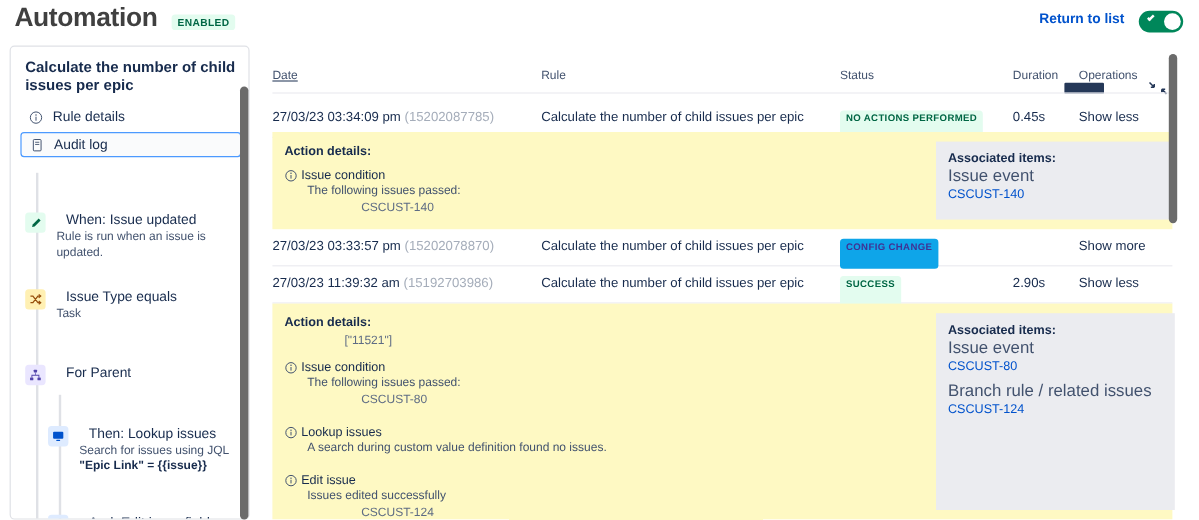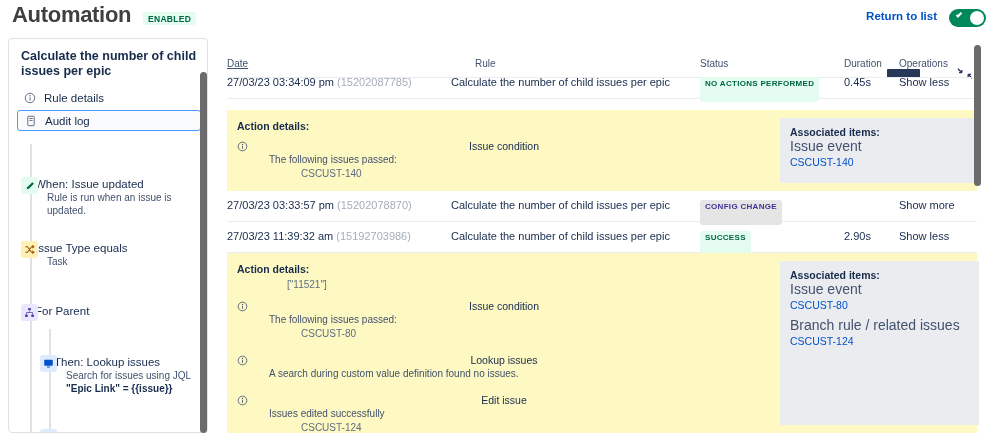--- a/index.html
+++ b/index.html
@@ -76,21 +76,21 @@
     width: 1.5px; height: 328px; background: #DFE1E6;
   }
 
   .flow-step { position: absolute; left: 12px; width: 190px; }
   .flow-step .badge {
     position: absolute; left: 0; top: 0;
     width: 17px; height: 17px; border-radius: 3px;
     display: flex; align-items: center; justify-content: center;
   }
   .flow-step .title {
-    margin-left: 14px; font-size: 11.5px; color: #172B4D; line-height: 14px;
+    margin-left: 34px; font-size: 11.5px; color: #172B4D; line-height: 14px;
   }
   .flow-step .sub {
     margin-left: 26px; font-size: 10px; color: #42526E; line-height: 13px;
   }
   .flow-step .sub.bold { font-weight: 700; color: #172B4D; }
 
   #step-when   { top: 138px; }
   #step-type   { top: 202px; }
   #step-parent { top: 265px; }
   #step-then   { top: 316px; left: 31px; }
@@ -128,21 +128,21 @@
 
   #table-head {
     position: absolute; left: 5px; top: 26px; width: 750px; height: 20px;
     border-bottom: 1px solid #EBECF0;
   }
   .th {
     position: absolute; top: 0;
     font-size: 10px; color: #42526E; font-weight: 400;
   }
   .th-date { left: 0; text-decoration: underline; }
-  .th-rule { left: 224px; margin-left: 24px; }
+  .th-rule { left: 224px; }
   .th-status { left: 473px; }
   .th-duration { left: 617px; }
   .th-ops { left: 672px; }
 
   .row {
     position: absolute; left: 5px; width: 750px; height: 31px;
     border-bottom: 1px solid #EBECF0;
   }
   .row .cell { position: absolute; top: 8px; font-size: 11px; color: #172B4D; }
   .c-date { left: 0; }
@@ -151,47 +151,47 @@
   .c-status { left: 473px; top: 9px; }
   .c-duration { left: 617px; }
   .c-ops {
     left: 672px; color: #42526E; cursor: pointer;
   }
   .pill {
     display: inline-block; font-size: 8px; font-weight: 700;
     letter-spacing: 0.3px; padding: 2px 5px 14px 5px; border-radius: 3px;
   }
   .pill-green  { background: #E3FCEF; color: #006644; }
-  .pill-purple { background: #e5e5e5; color: #403294; }
-
-  #row-1 { top: 36px; }
+  .pill-purple { background: #0ea5e9; color: #403294; }
+
+  #row-1 { top: 52px; }
   #row-2 { top: 159px; text-align: center; }
   #row-3 { top: 190px; }
 
   .details-panel {
     position: absolute; left: 5px; width: 750px;
     background: #fef9c3;
   }
   #details-1 { top: 78px; height: 81px; }
   #details-2 { top: 221px; height: 180px; }
 
   .details-title {
     position: absolute; left: 10px; top: 10px;
     font-size: 10.5px; font-weight: 700; color: #172B4D;
   }
   .det-block { position: absolute; left: 10px; width: 520px; }
   .det-block .ico {
     position: absolute; left: 0; top: 1px;
     width: 11px; height: 11px; color: #42526E;
   }
   .det-block .hd {
-    margin-left: 14px; font-size: 10.5px; color: #172B4D; line-height: 13px; text-align: center;
+    margin-left: 14px; font-size: 10.5px; color: #172B4D; line-height: 13px;
   }
   .det-block .ln {
-    margin-left: 32px; font-size: 10px; color: #42526E; line-height: 14px;
+    margin-left: 19px; font-size: 10px; color: #42526E; line-height: 14px;
   }
   .det-block .key {
     margin-left: 64px; font-size: 10px; color: #5E6C84; line-height: 14px;
   }
   .raw-value {
     position: absolute; left: 60px; font-size: 10px; color: #5E6C84;
   }
 
   .assoc {
     position: absolute; background: #EBECF0; width: 199px; padding: 8px 10px;

